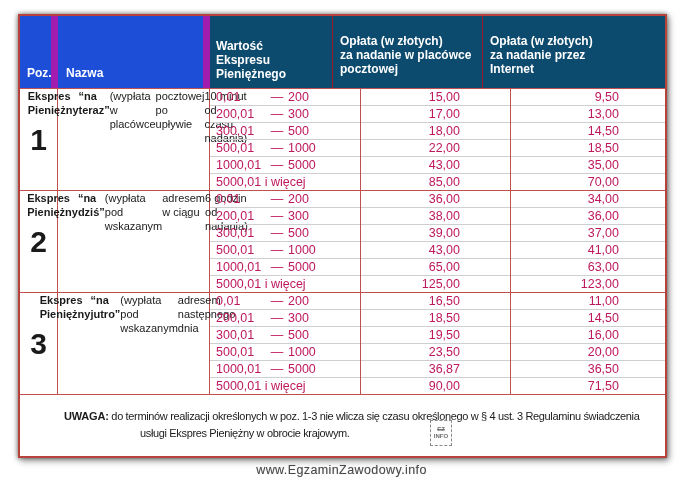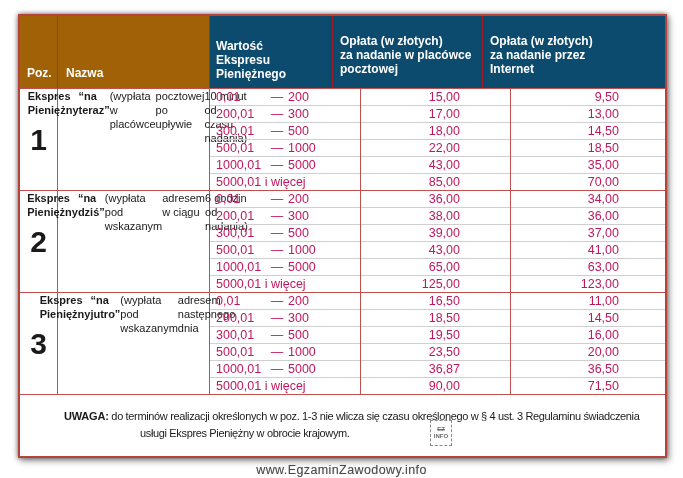--- a/index.html
+++ b/index.html
@@ -12,21 +12,21 @@
     position:absolute; left:18px; top:14px; width:649px; height:444px;
     background:#fff; border:2px solid #b5433c;
     box-shadow:0 0 5px rgba(0,0,0,.55), 2px 3px 7px rgba(0,0,0,.35);
     display:flex; flex-direction:column;
   }
 
   
   .hdr { display:flex; height:72px; flex:none; }
   .hcell { display:flex; flex-direction:column; justify-content:flex-end;
     color:#fff; font-weight:bold; font-size:12px; line-height:14px; }
-  .hcell.gray { background:#a16207; border-right:1px solid #a21caf; }
+  .hcell.gray { background:#1d4ed8; border-right:7px solid #a21caf; }
   .hcell.red  { background:#0c4a6e; border-right:1px solid #9e1a24; }
   .hcell.red.last { border-right:none; }
   .h-poz  { width:38px;  padding:0 0 8px 7px; }
   .h-naz  { width:152px; padding:0 0 8px 8px; }
   .h-wart { width:123px; padding:0 0 7px 6px; }
   .h-fee1 { width:150px; padding:0 0 12px 7px; }
   .h-fee2 { flex:1;      padding:0 0 12px 7px; }
 
   
   .group { display:flex; height:102px; flex:none; border-top:1px solid #c0504d; }

